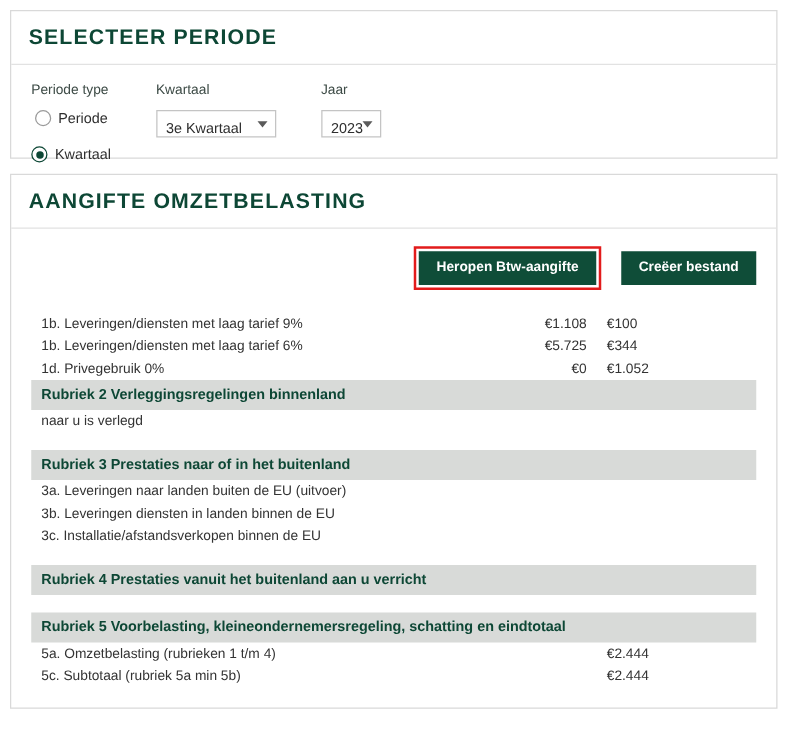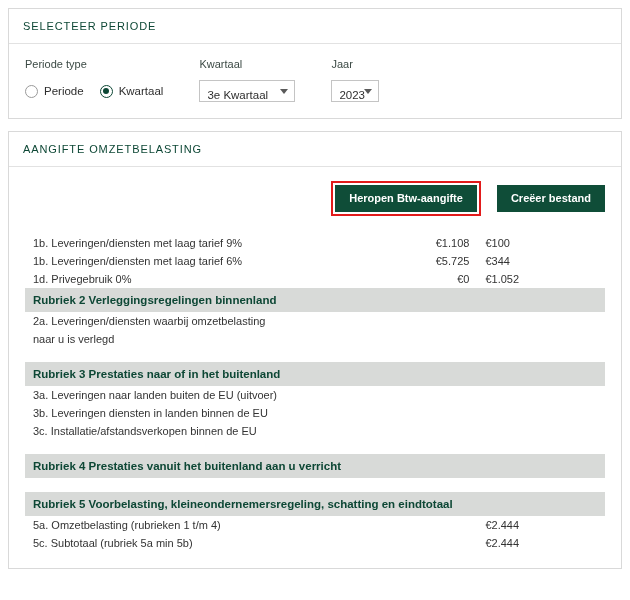--- a/index.html
+++ b/index.html
@@ -15,22 +15,22 @@
     padding: 8px 8px 0 8px;
   }
   .card {
     border: 1px solid #d9d9d9;
     background: #ffffff;
     margin-bottom: 12px;
   }
   .card-header {
     padding: 11px 14px;
     border-bottom: 1px solid #e2e2e2;
-    font-size: 11px;
-    font-weight: normal;
+    font-size: 17px;
+    font-weight: bold;
     letter-spacing: 0.9px;
     color: #0d4735;
     text-transform: uppercase;
   }
   .card-body {
     padding: 14px 16px 16px 16px;
   }
 
   
   .fields {
@@ -42,20 +42,21 @@
   .field-label {
     font-size: 11px;
     color: #3c4a45;
     margin-bottom: 10px;
   }
   .radio-row {
     display: flex;
     align-items: center;
     gap: 16px;
     height: 22px;
+    flex-direction: column;
   }
   .radio-opt {
     display: flex;
     align-items: center;
     gap: 6px;
     font-size: 11.5px;
     color: #2e2e2e;
   }
   .radio {
     width: 13px; height: 13px;
@@ -225,21 +226,20 @@
           </tr>
           <tr>
             <td class="c-desc">1d. Privegebruik 0%</td>
             <td class="c-amt1">€0</td>
             <td class="c-amt2">€1.052</td>
           </tr>
         </tbody>
           </table>
 
         <div class="rubriek-head">Rubriek 2 Verleggingsregelingen binnenland</div>
-        <div class="plain-line">2a. Leveringen/diensten waarbij omzetbelasting</div>
         <div class="plain-line">naar u is verlegd</div>
 
         <div class="rubriek-head">Rubriek 3 Prestaties naar of in het buitenland</div>
         <div class="plain-line">3a. Leveringen naar landen buiten de EU (uitvoer)</div>
         <div class="plain-line">3b. Leveringen diensten in landen binnen de EU</div>
         <div class="plain-line">3c. Installatie/afstandsverkopen binnen de EU</div>
 
         <div class="rubriek-head">Rubriek 4 Prestaties vanuit het buitenland aan u verricht</div>
 
         <div class="rubriek-head">Rubriek 5 Voorbelasting, kleineondernemersregeling, schatting en eindtotaal</div>

